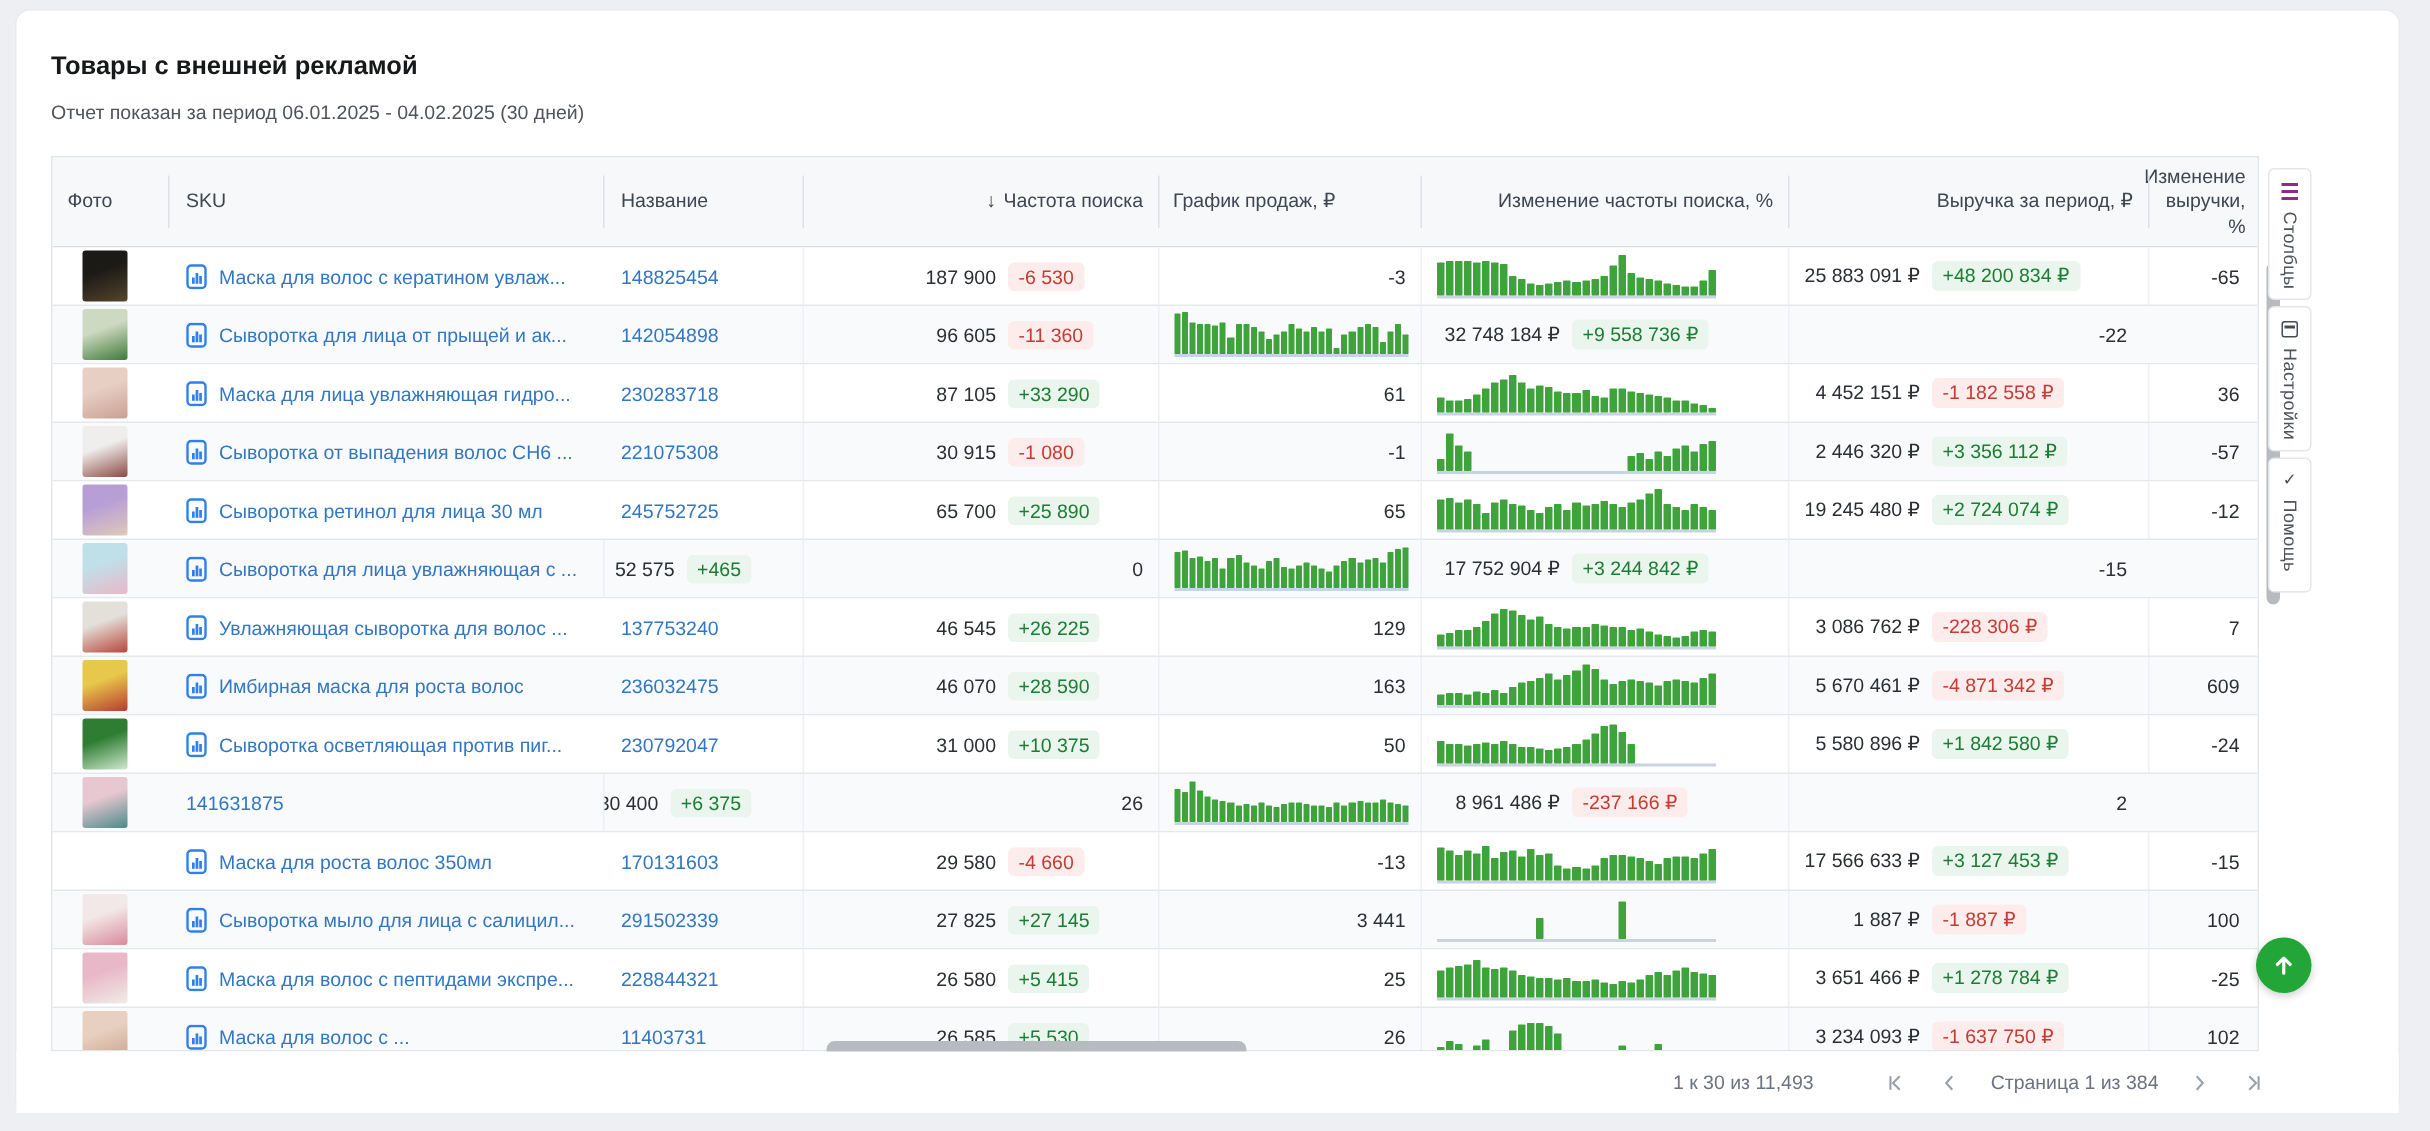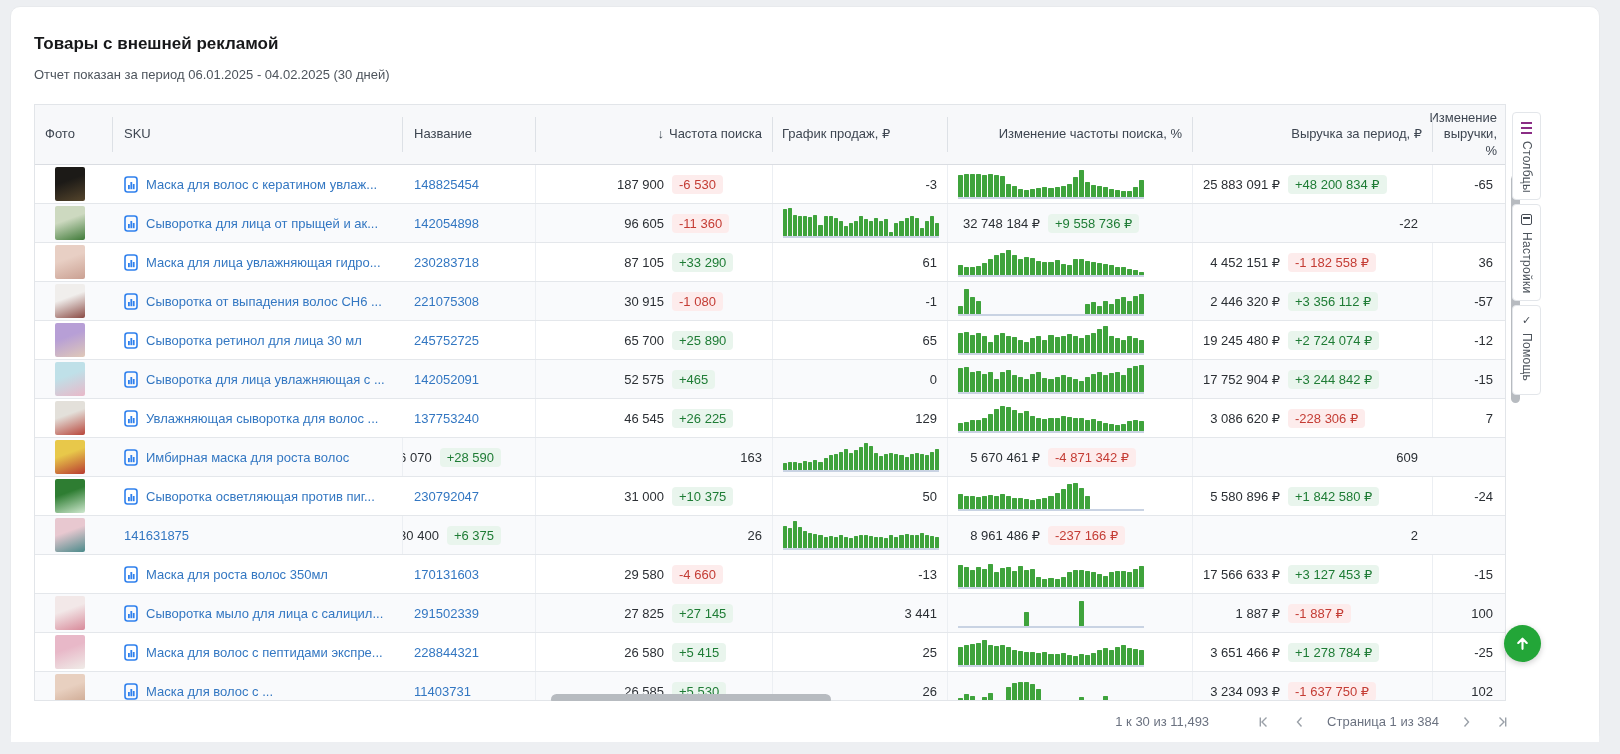--- a/index.html
+++ b/index.html
@@ -459,23 +459,20 @@
           </div>
     <div class="td name-cell">
       <svg class="doc-icon" width="14" height="17" viewBox="0 0 14 17">
               <rect x="1" y="1" width="12" height="15" rx="2.5" fill="none" stroke="#2f80ed" stroke-width="1.6"></rect>
               <rect x="4" y="9" width="1.8" height="4.2" fill="#2f80ed"></rect>
               <rect x="6.4" y="6" width="1.8" height="7.2" fill="#2f80ed"></rect>
               <rect x="8.8" y="8" width="1.8" height="5.2" fill="#2f80ed"></rect>
             </svg>
       <a class="plink">Сыворотка для лица увлажняющая с ...</a>
     </div>
-    <div class="td" style="padding-left:12px;">
-            <a class="plink">142052091</a>
-          </div>
     <div class="td right b-l cell-freq">
       <span class="val">52 575</span>
       <span class="badge-slot-s"><span class="badge pos">+465</span></span>
     </div>
     <div class="td right b-l cell-freqch">
             <span>0</span>
           </div>
     <div class="td b-l spark-wrap">
             <div class="spark">
               <div class="bar" style="height: 85%;"></div>
@@ -572,41 +569,44 @@
               <div class="bar" style="height: 28%;"></div>
               <div class="bar" style="height: 24%;"></div>
               <div class="bar" style="height: 20%;"></div>
               <div class="bar" style="height: 26%;"></div>
               <div class="bar" style="height: 34%;"></div>
               <div class="bar" style="height: 40%;"></div>
               <div class="bar" style="height: 34%;"></div>
             </div>
           </div>
     <div class="td right b-l cell-rev">
-      <span class="val">3 086 620 ₽</span>
+      <span class="val">3 086 762 ₽</span>
       <span class="badge-slot-l"><span class="badge neg">-228 306 ₽</span></span>
     </div>
     <div class="td right b-l cell-revch">
             <span>7</span>
           </div>
   </div>
 
   <div class="tr alt">
     <div class="td">
             <span class="photo" style="background: linear-gradient(160deg, rgb(232, 200, 74) 40%, rgb(184, 58, 48));"></span>
           </div>
     <div class="td name-cell">
       <svg class="doc-icon" width="14" height="17" viewBox="0 0 14 17">
               <rect x="1" y="1" width="12" height="15" rx="2.5" fill="none" stroke="#2f80ed" stroke-width="1.6"></rect>
               <rect x="4" y="9" width="1.8" height="4.2" fill="#2f80ed"></rect>
               <rect x="6.4" y="6" width="1.8" height="7.2" fill="#2f80ed"></rect>
               <rect x="8.8" y="8" width="1.8" height="5.2" fill="#2f80ed"></rect>
             </svg>
       <a class="plink">Имбирная маска для роста волос</a>
     </div>
+    <div class="td" style="padding-left:12px;">
+            <a class="plink">236032475</a>
+          </div>
     <div class="td right b-l cell-freq">
       <span class="val">46 070</span>
       <span class="badge-slot-s"><span class="badge pos">+28 590</span></span>
     </div>
     <div class="td right b-l cell-freqch">
             <span>163</span>
           </div>
     <div class="td b-l spark-wrap">
             <div class="spark">
               <div class="bar" style="height: 25%;"></div>

